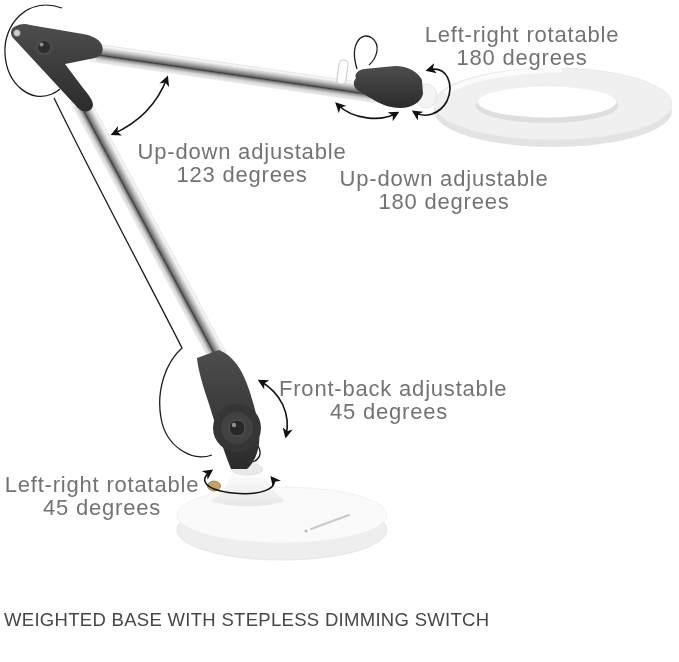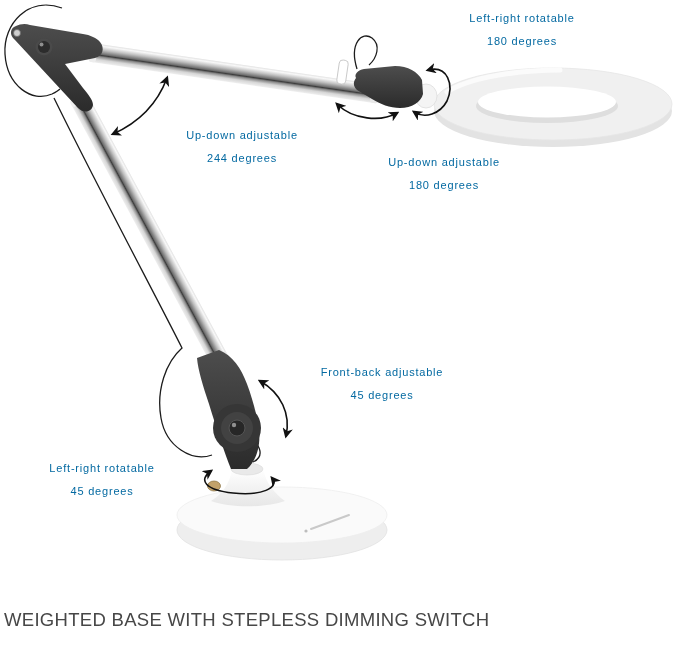--- a/index.html
+++ b/index.html
@@ -7,25 +7,26 @@
     position:relative;
     width:679px;height:662px;
     background:#fff;
     overflow:hidden;
     font-family:"Liberation Sans", sans-serif;
   }
   #lamp-svg{position:absolute;left:0;top:0;}
   .annotation{
     position:absolute;
     text-align:center;
-    color:#0369a1;
-    font-size:11px;
+    color:#737373;
+    font-size:22px;
     line-height:23px;
     letter-spacing:0.8px;
     white-space:nowrap;
+    margin-top:16px;
   }
   .caption{
     position:absolute;
     left:4px;top:605px;
     color:#474747;
     font-size:18.5px;
     line-height:30.5px;
     letter-spacing:0.3px;
     white-space:nowrap;
   }
@@ -131,29 +132,29 @@
     </g>
   </svg>
 
   <div class="annotation" style="left:412px;top:7px;width:220px;">
     <div>Left-right rotatable</div>
     <div>180 degrees</div>
   </div>
 
   <div class="annotation" style="left:132px;top:124px;width:220px;">
     <div>Up-down adjustable</div>
-    <div>244 degrees</div>
+    <div>123 degrees</div>
   </div>
 
   <div class="annotation" style="left:334px;top:151px;width:220px;">
     <div>Up-down adjustable</div>
     <div>180 degrees</div>
   </div>
 
-  <div class="annotation" style="left:272px;top:361px;width:220px;">
+  <div class="annotation" style="left:279px;top:361px;width:220px;">
     <div>Front-back adjustable</div>
     <div>45 degrees</div>
   </div>
 
   <div class="annotation" style="left:0px;top:457px;width:204px;">
     <div>Left-right rotatable</div>
     <div>45 degrees</div>
   </div>
 
   <div class="caption">

